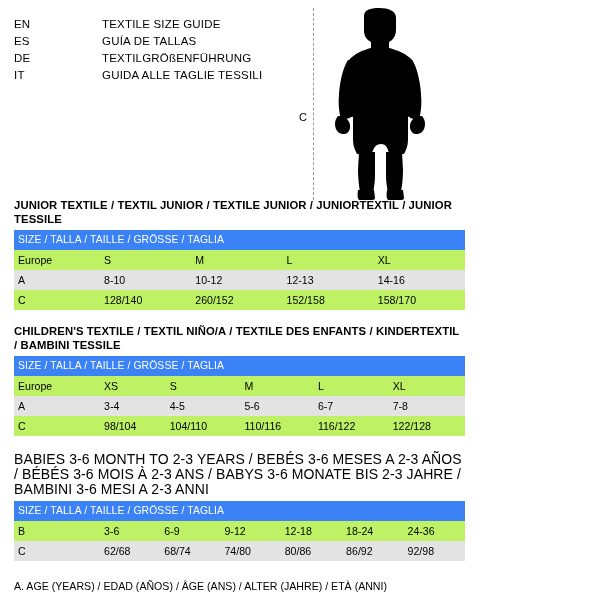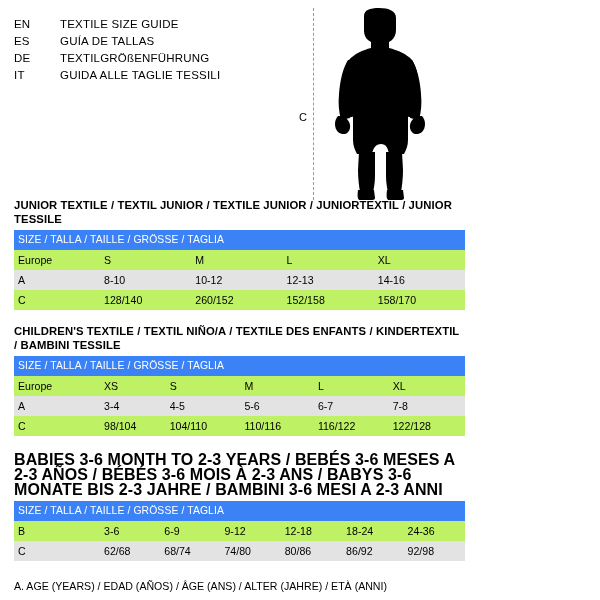--- a/index.html
+++ b/index.html
@@ -34,20 +34,21 @@
     font-size: 11.5px;
     line-height: 17px;
     letter-spacing: 0.2px;
   }
   .lang-code {
     width: 46px;
     flex: 0 0 46px;
   }
   .lang-text {
     flex: 1 1 auto;
+    margin-left: 42px;
   }
 
   
   .figure-wrap {
     position: absolute;
     top: 8px;
     right: 10px;
     width: 170px;
     height: 195px;
   }
@@ -76,22 +77,22 @@
     margin-top: 14px;
   }
   .section-title {
     font-size: 11.3px;
     font-weight: bold;
     letter-spacing: 0.1px;
     margin-bottom: 4px;
     line-height: 14px;
   }
   .section-title-multi {
-    font-size: 16px;
-    font-weight: bold;
+    font-size: 14px;
+    font-weight: normal;
     letter-spacing: 0.1px;
     margin-bottom: 4px;
     line-height: 15px;
     margin-top: 16px;
   }
 
   
   table.size-table {
     border-collapse: collapse;
     width: 100%;

